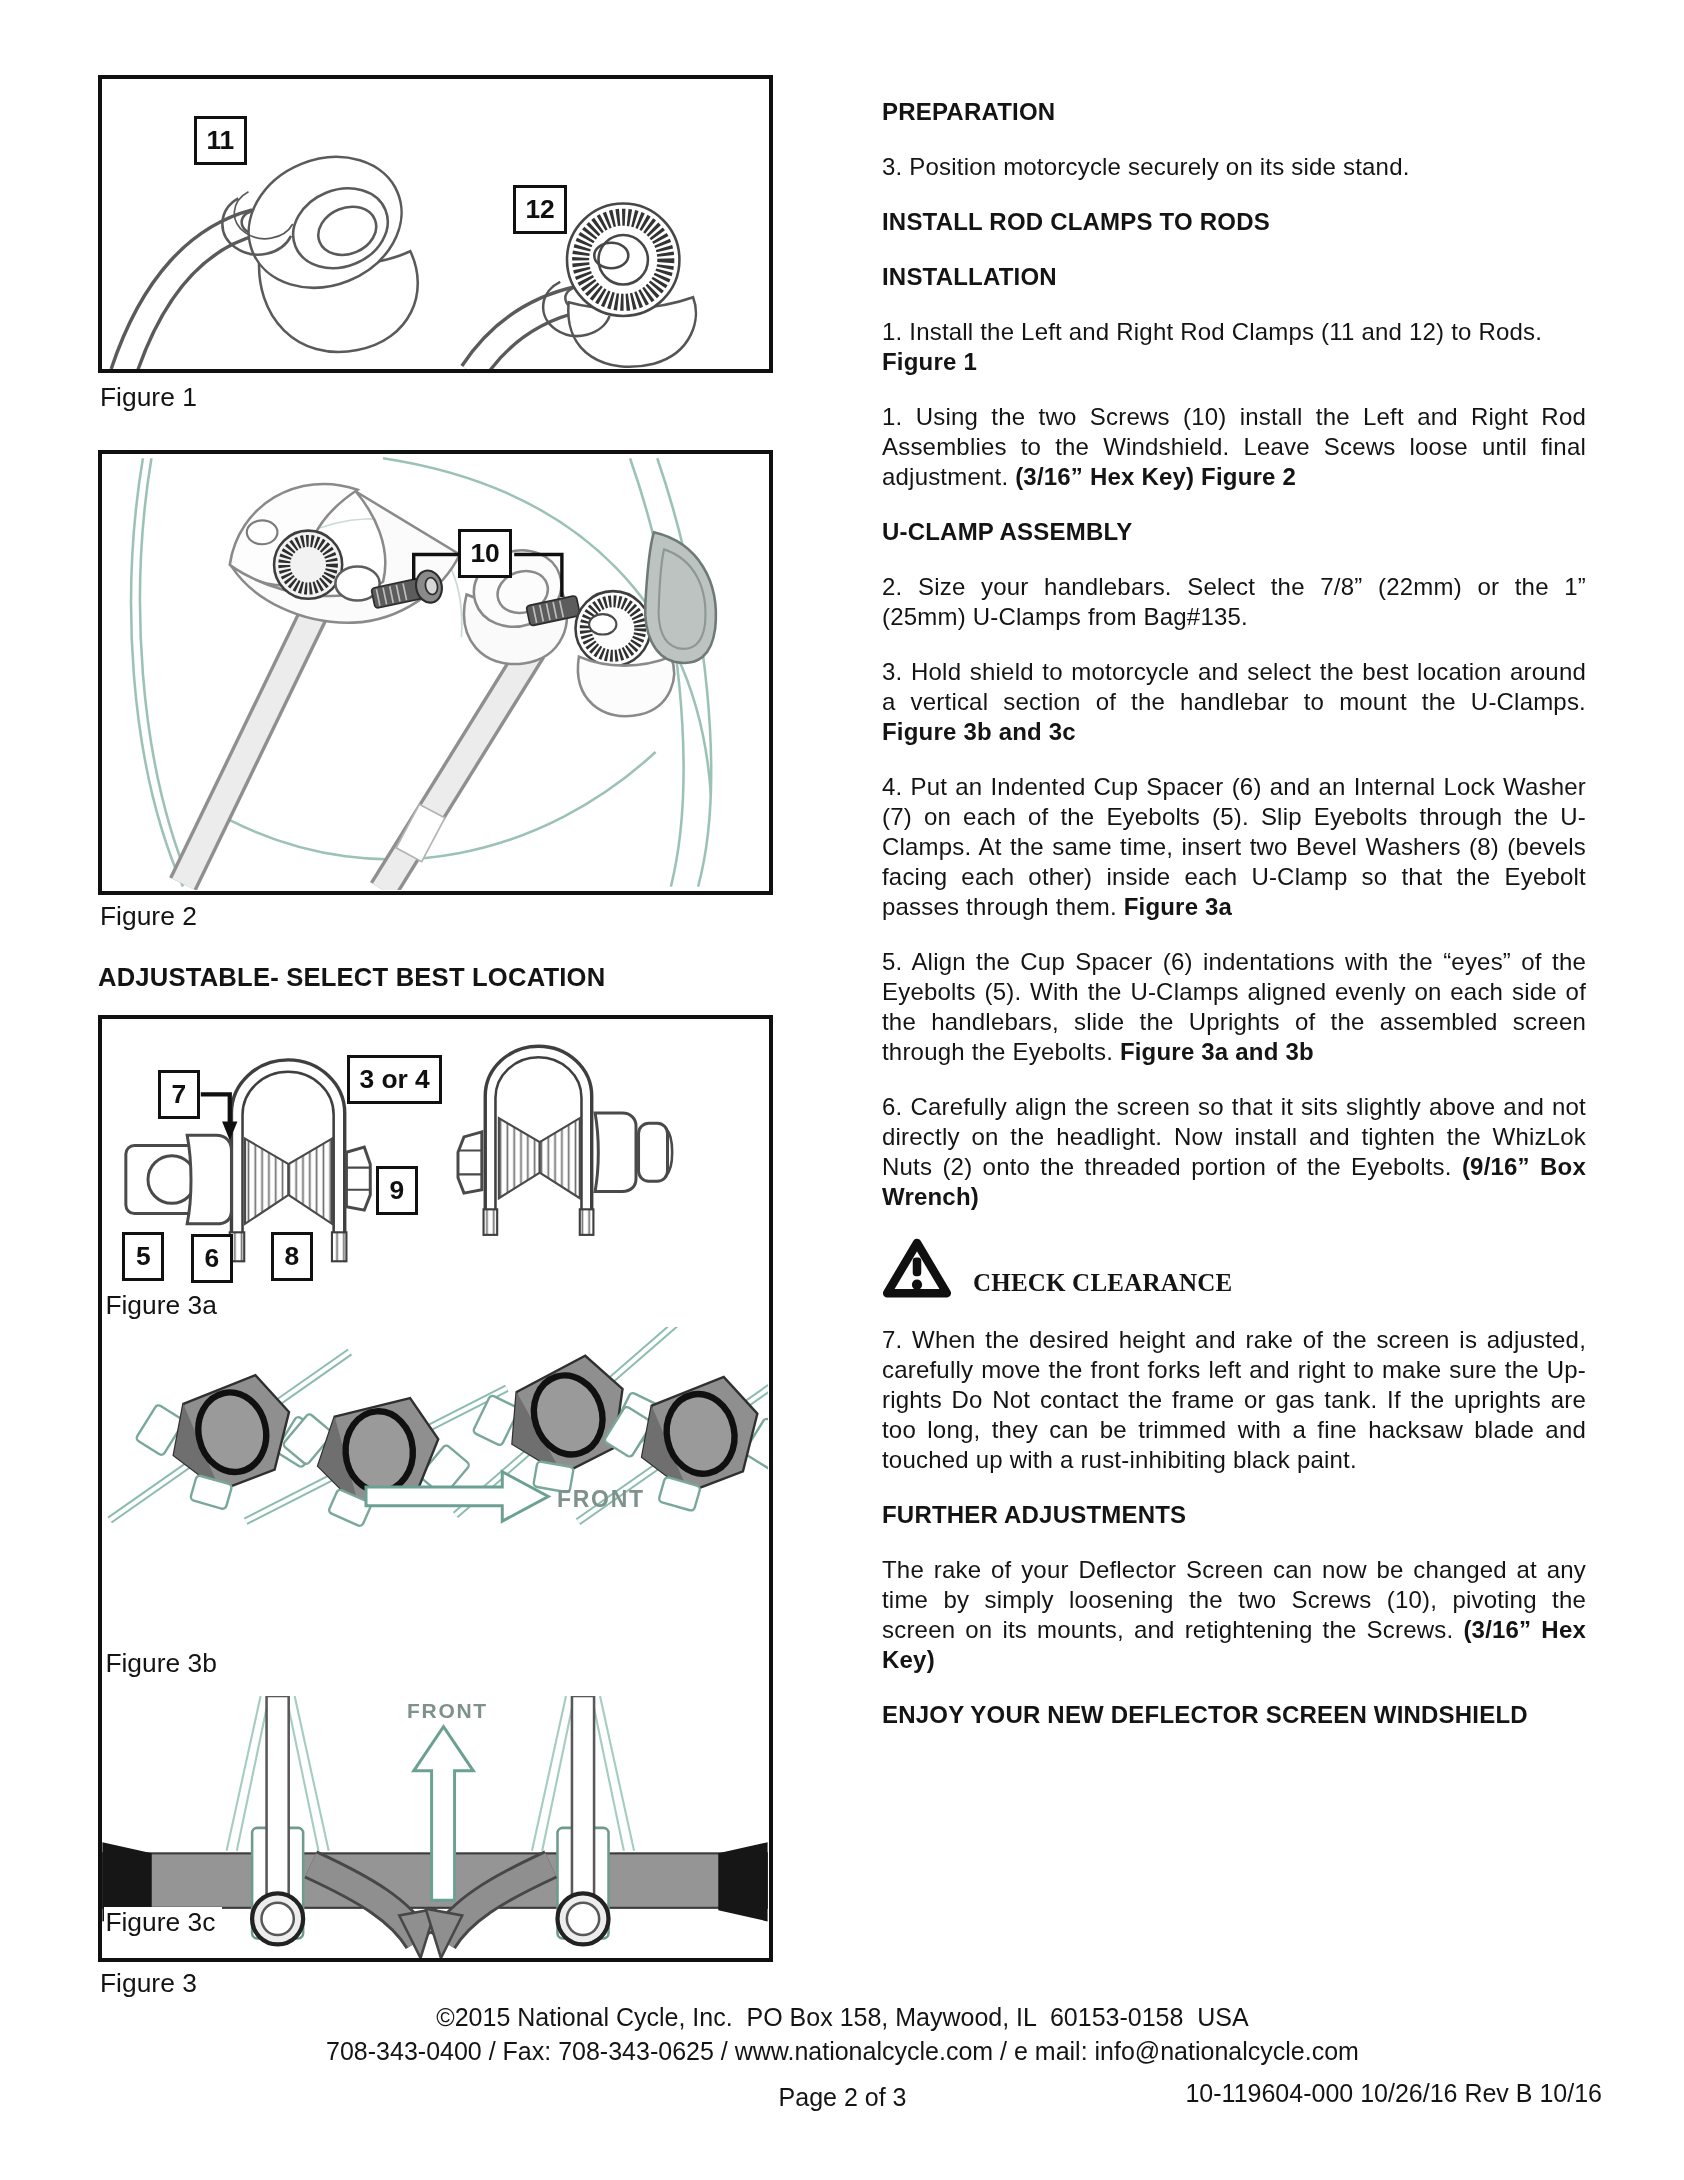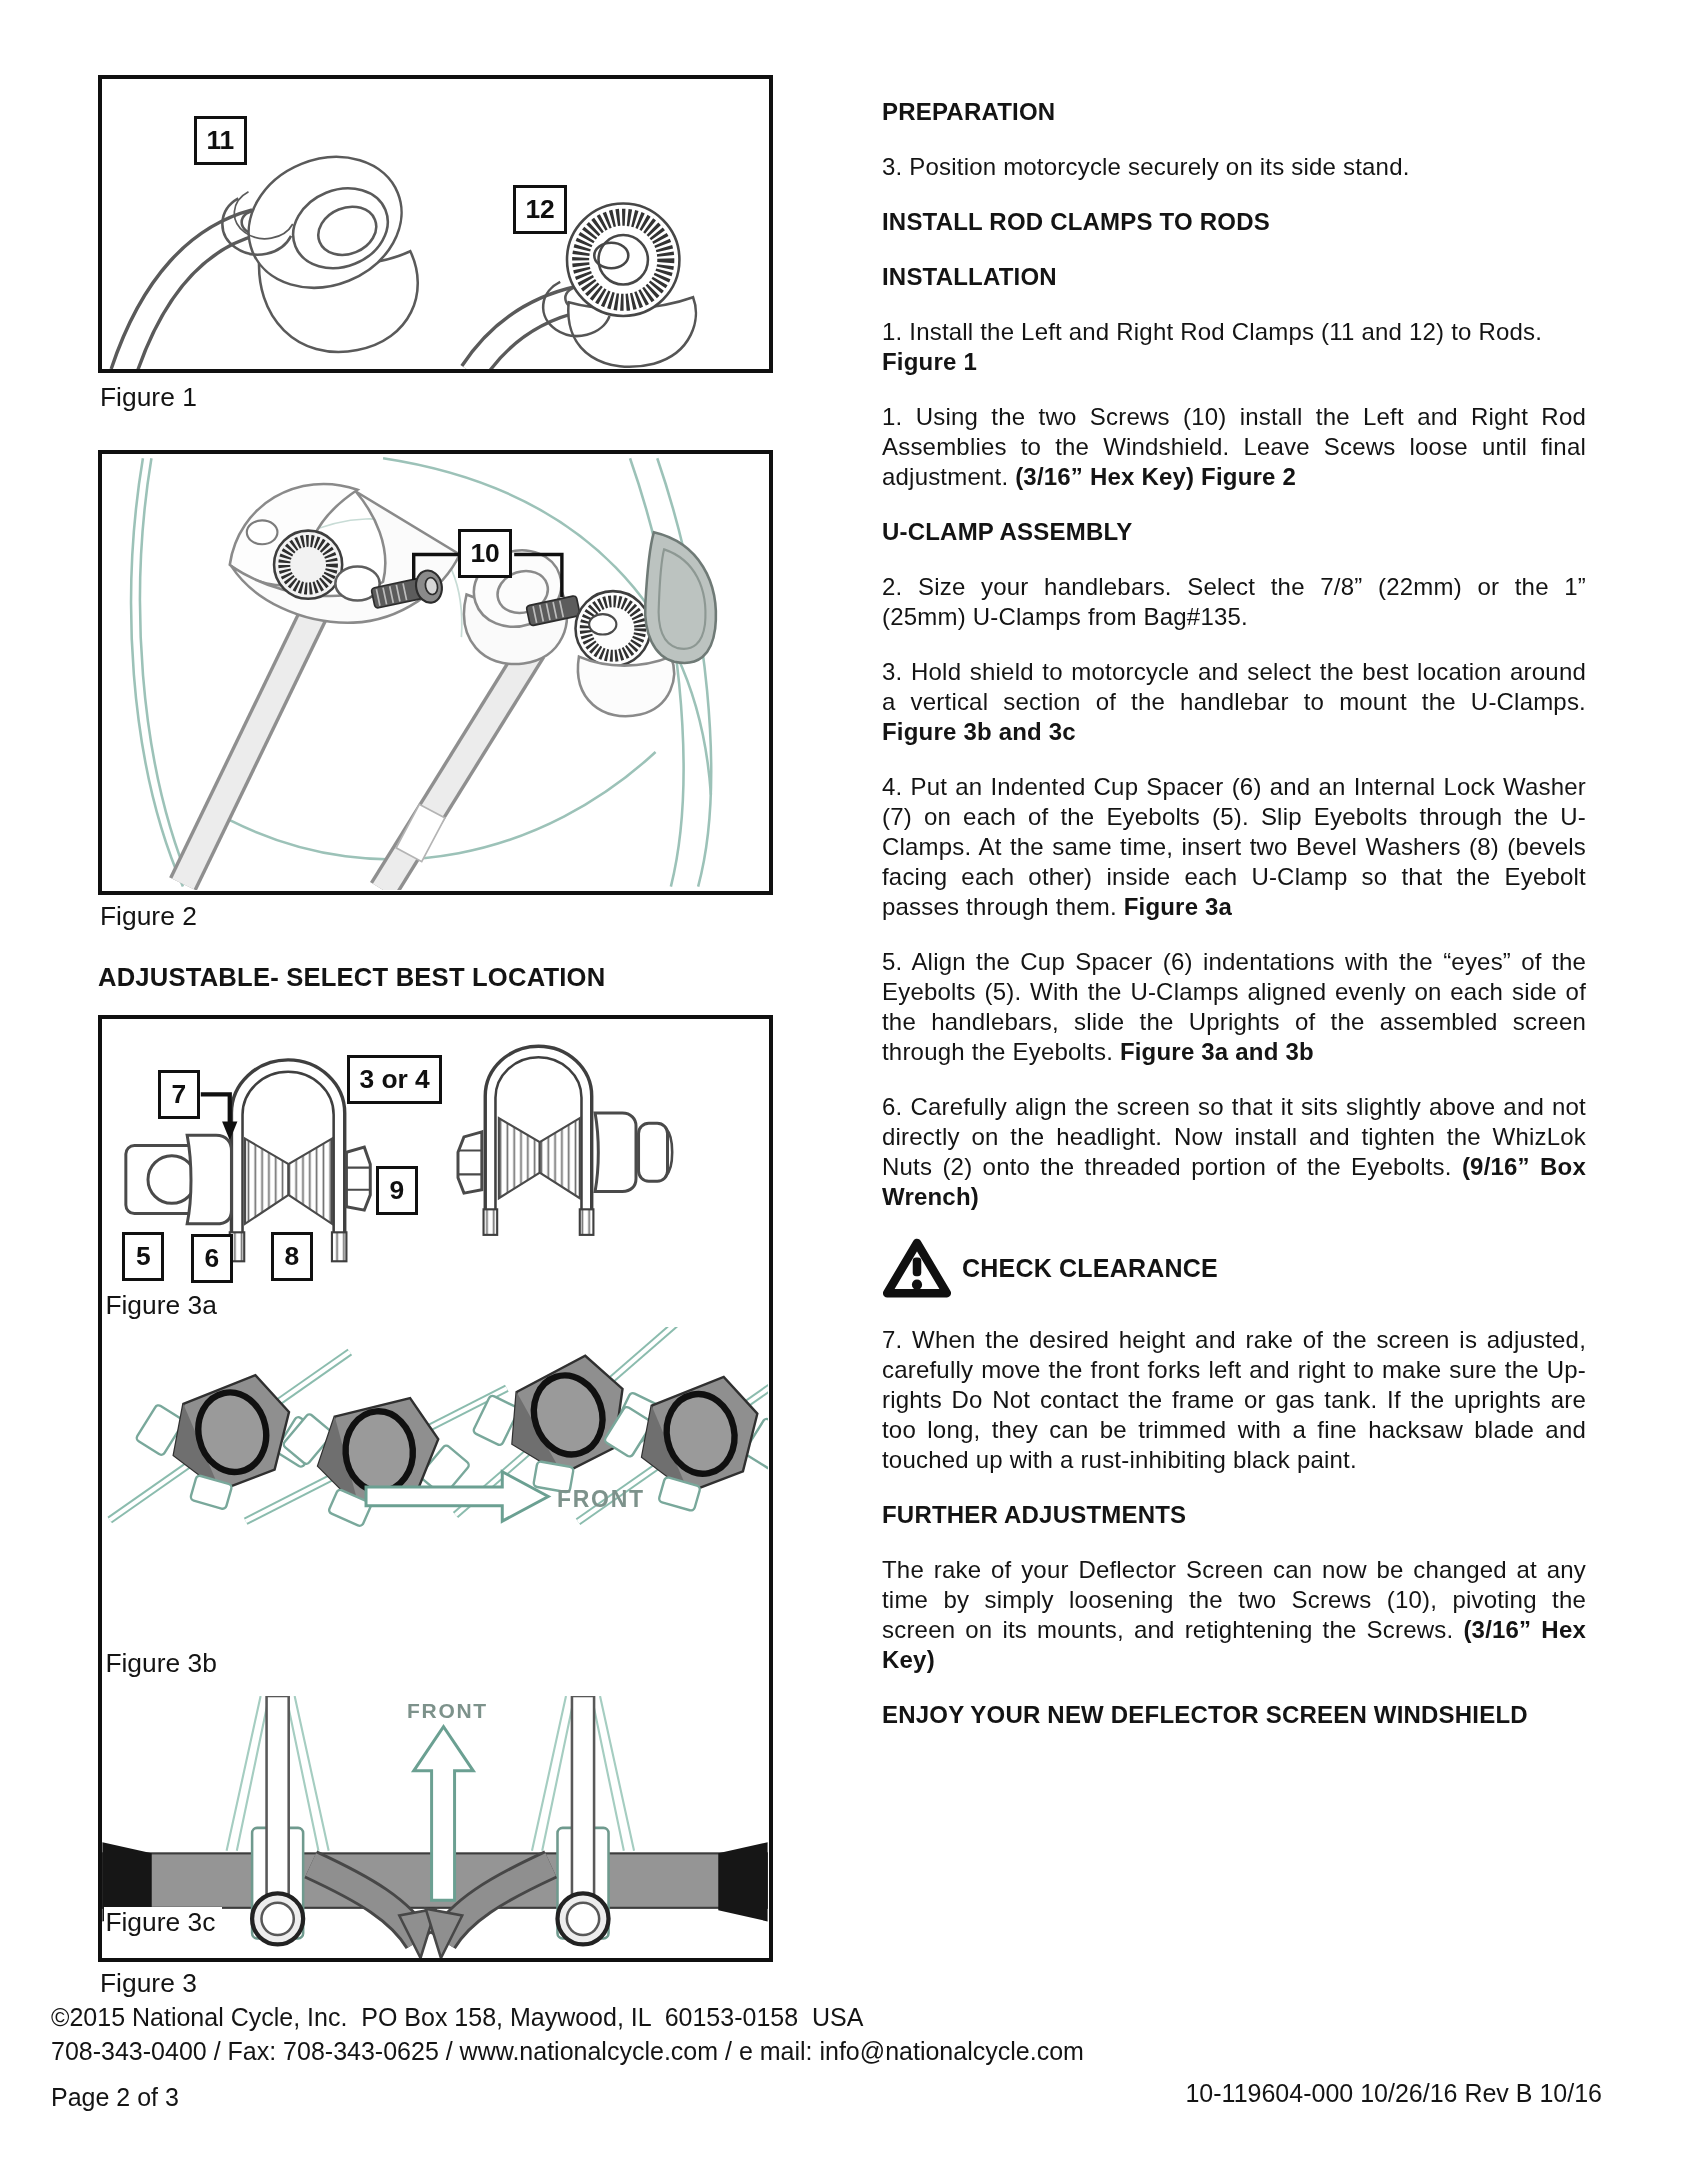--- a/index.html
+++ b/index.html
@@ -26,24 +26,24 @@
   .sect-head{position:absolute;left:98px;top:963px;font-size:25.6px;font-weight:700;letter-spacing:0.2px;}
   .ghost-label{position:absolute;font-weight:700;color:#7d928b;letter-spacing:1.7px;}
   figsvg, svg{display:block;}
   
   .rcol{
     position:absolute;left:882px;top:85px;width:704px;
     font-size:24px;line-height:30px;letter-spacing:0.2px;text-align:justify;margin-top:12px;
   }
   .rcol p{margin:0 0 25px;}
   .rcol h2{font-size:24px;line-height:30px;font-weight:700;margin:0 0 25px;text-align:left;letter-spacing:0.2px;}
-  .warnrow{display:flex;align-items:center;gap:10px;margin:3.4px 0 25px;}
+  .warnrow{display:flex;align-items:flex-end;gap:21px;margin:3.4px 0 25px;font-family:Liberation Serif, serif;}
   .warnrow .wtxt{font-size:25px;font-weight:700;letter-spacing:0.2px;padding-bottom:1.7px;}
   
-  .footer{position:absolute;left:51px;right:51px;top:2000px;font-size:25px;line-height:34px;color:#141414;}
+  .footer{position:absolute;left:51px;right:51px;top:2000px;text-align:center;font-size:25px;line-height:34px;color:#141414;}
   .pre{white-space:pre;}
   .footrow{position:relative;height:34px;}
   .footrow .fpage{display:inline-block;margin-top:12px;}
   .footrow .fdoc{position:absolute;right:32px;top:8px;margin-left:48px;}
 </style>
 </head>
 <body>
 
 <div class="page">
 

